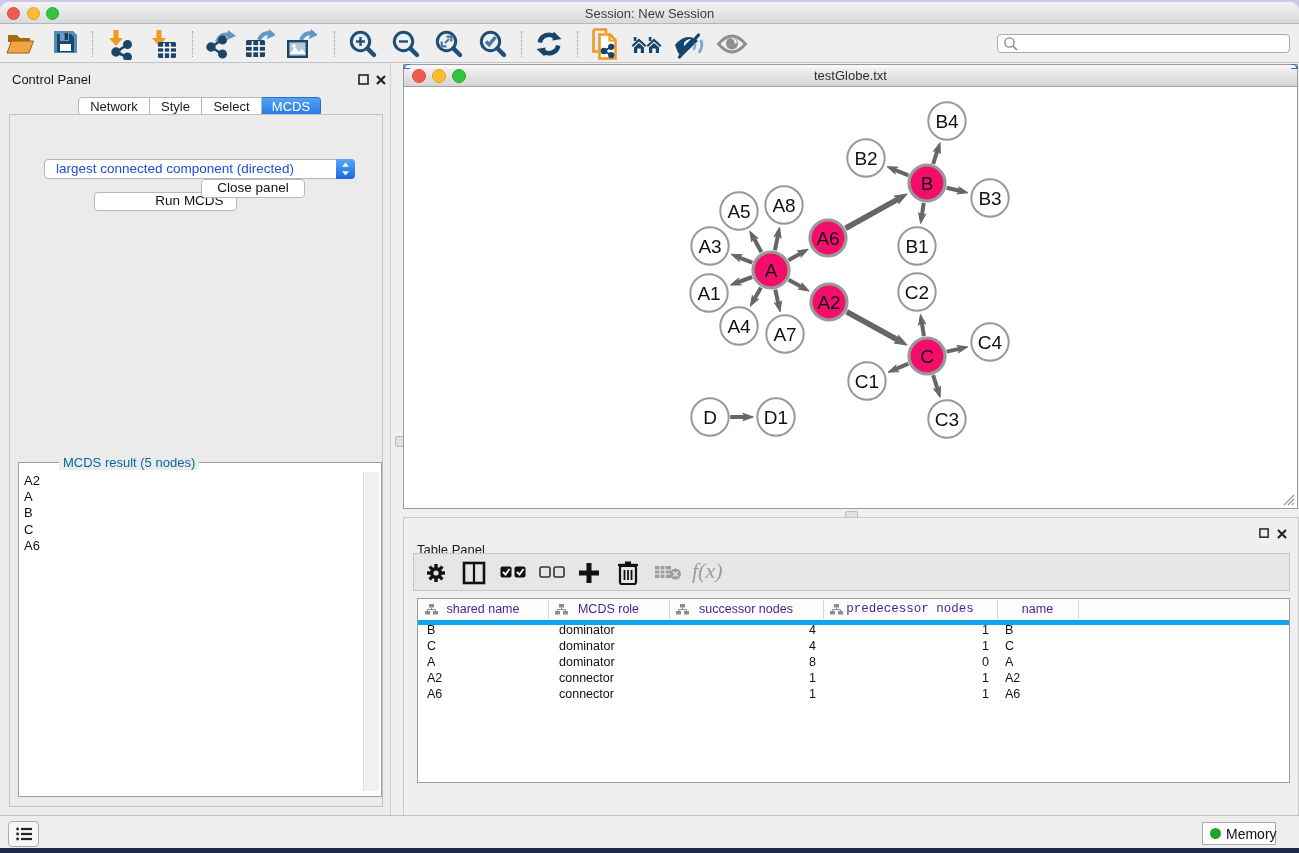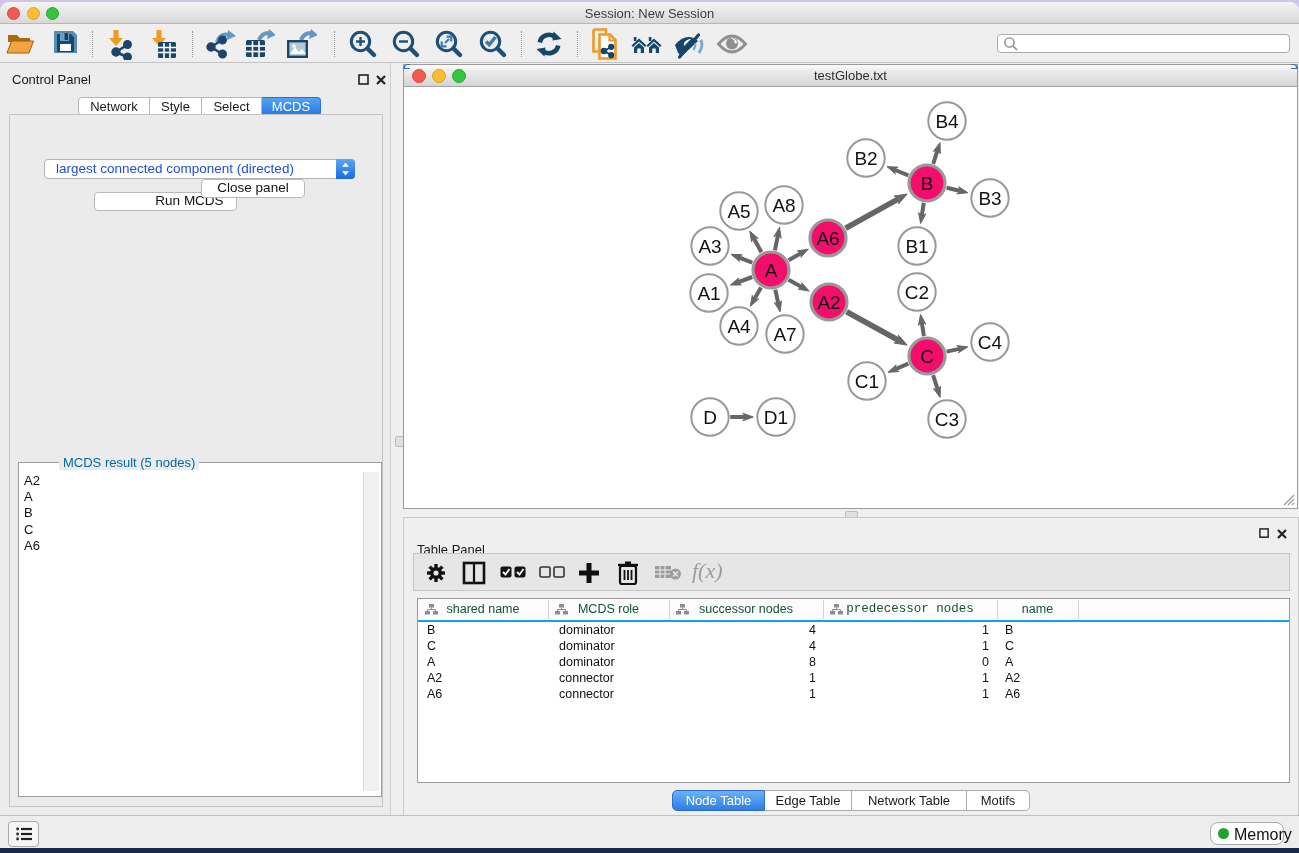--- a/index.html
+++ b/index.html
@@ -64,39 +64,39 @@
   
   #tblframe{position:absolute;left:403px;top:517px;width:894px;height:298px;
      background:#efefef;border:1px solid #c9c9c9;border-bottom:none;}
   #tbltitle{position:absolute;left:13px;top:24px;font-size:13px;color:#1a1a1a;text-align:center;}
   #tbltools{position:absolute;left:9px;top:35px;width:875px;height:36px;
      background:#e6e6e6;border:1px solid #c6c6c6;}
   #tblbox{position:absolute;left:13px;top:80px;width:871px;height:183px;
      background:#fff;border:1px solid #9b9b9b;}
   .hdrsep{position:absolute;top:1px;height:19px;width:0;border-left:1px solid #d4d4d4;}
   #tblhdr{position:absolute;left:0;top:0;width:100%;height:21px;background:#fcfcfc;
-     border-bottom:2px solid #0ea5e9;font-size:12.5px;color:#14532d;}
+     border-bottom:5px solid #0ea5e9;font-size:12.5px;color:#4c1d95;}
   .hcell{position:absolute;top:3px;text-align:center;}
   .trow{position:absolute;font-size:12.5px;color:#111;height:16px;line-height:16px;width:100%;}
   .c1{position:absolute;left:9px;} .c2{position:absolute;left:141px;}
   .c3{position:absolute;left:252px;width:146px;text-align:right;}
   .c4{position:absolute;left:406px;width:165px;text-align:right;}
   .c5{position:absolute;left:587px;}
   
   #btabs{position:absolute;left:268px;top:272px;display:flex;}
   .btab{height:19px;line-height:19px;font-size:13px;color:#1a1a1a;text-align:center;
      background:#fff;border:1px solid #ababab;border-left:none;}
   .btab.first{border-left:1px solid #ababab;border-radius:5px 0 0 5px;}
   .btab.last{border-radius:0 5px 5px 0;}
   .btab.active{background:linear-gradient(#6db1f8,#2e7de6);color:#fff;border-color:#2a6fd0;}
   
   #statusbar{position:absolute;left:0;top:815px;width:1299px;height:32px;
      background:#ededed;border-top:1px solid #c0c0c0;}
-  #memstatus{position:absolute;right:15px;top:6px;width:72px;height:21px;background:#fdfdfd;
-     border:1px solid #ababab;border-radius:8px;font-size:16px;color:#111;}
+  #memstatus{position:absolute;right:23px;top:6px;width:72px;height:21px;background:#fdfdfd;
+     border:1px solid #ababab;border-radius:0;font-size:14px;color:#111;}
   #listbtn{position:absolute;left:8px;top:5px;width:29px;height:24px;background:#f6f6f6;
      border:1px solid #ababab;border-radius:4px;}
   svg{display:block;}
   text{font-family:"Liberation Sans",sans-serif;}
 </style>
 </head>
 <body>
 <div id="macwin"></div>
 <div id="navy"></div>
 <div id="titlebar">
@@ -519,26 +519,20 @@
         <span class="c5">A2</span>
       </div>
   <div class="trow" style="top:87px">
         <span class="c1">A6</span>
         <span class="c2">connector</span>
         <span class="c3">1</span>
         <span class="c4">1</span>
         <span class="c5">A6</span>
       </div>
  </div>
- <div id="btabs">
-  <div class="btab first active" style="width:91px;">Node Table</div>
-  <div class="btab" style="width:86px;">Edge Table</div>
-  <div class="btab" style="width:114px;">Network Table</div>
-  <div class="btab last" style="width:62px;">Motifs</div>
- </div>
 </div>
 <div id="statusbar">
  <div id="listbtn">
   <svg style="position:absolute;left:7px;top:5px" width="16" height="14" viewBox="0 0 16 14">
    <g fill="#222">
           <circle cx="1.6" cy="2" r="1.4"></circle>
           <circle cx="1.6" cy="7" r="1.4"></circle>
           <circle cx="1.6" cy="12" r="1.4"></circle>
         </g>
    <g stroke="#222" stroke-width="2.2">

